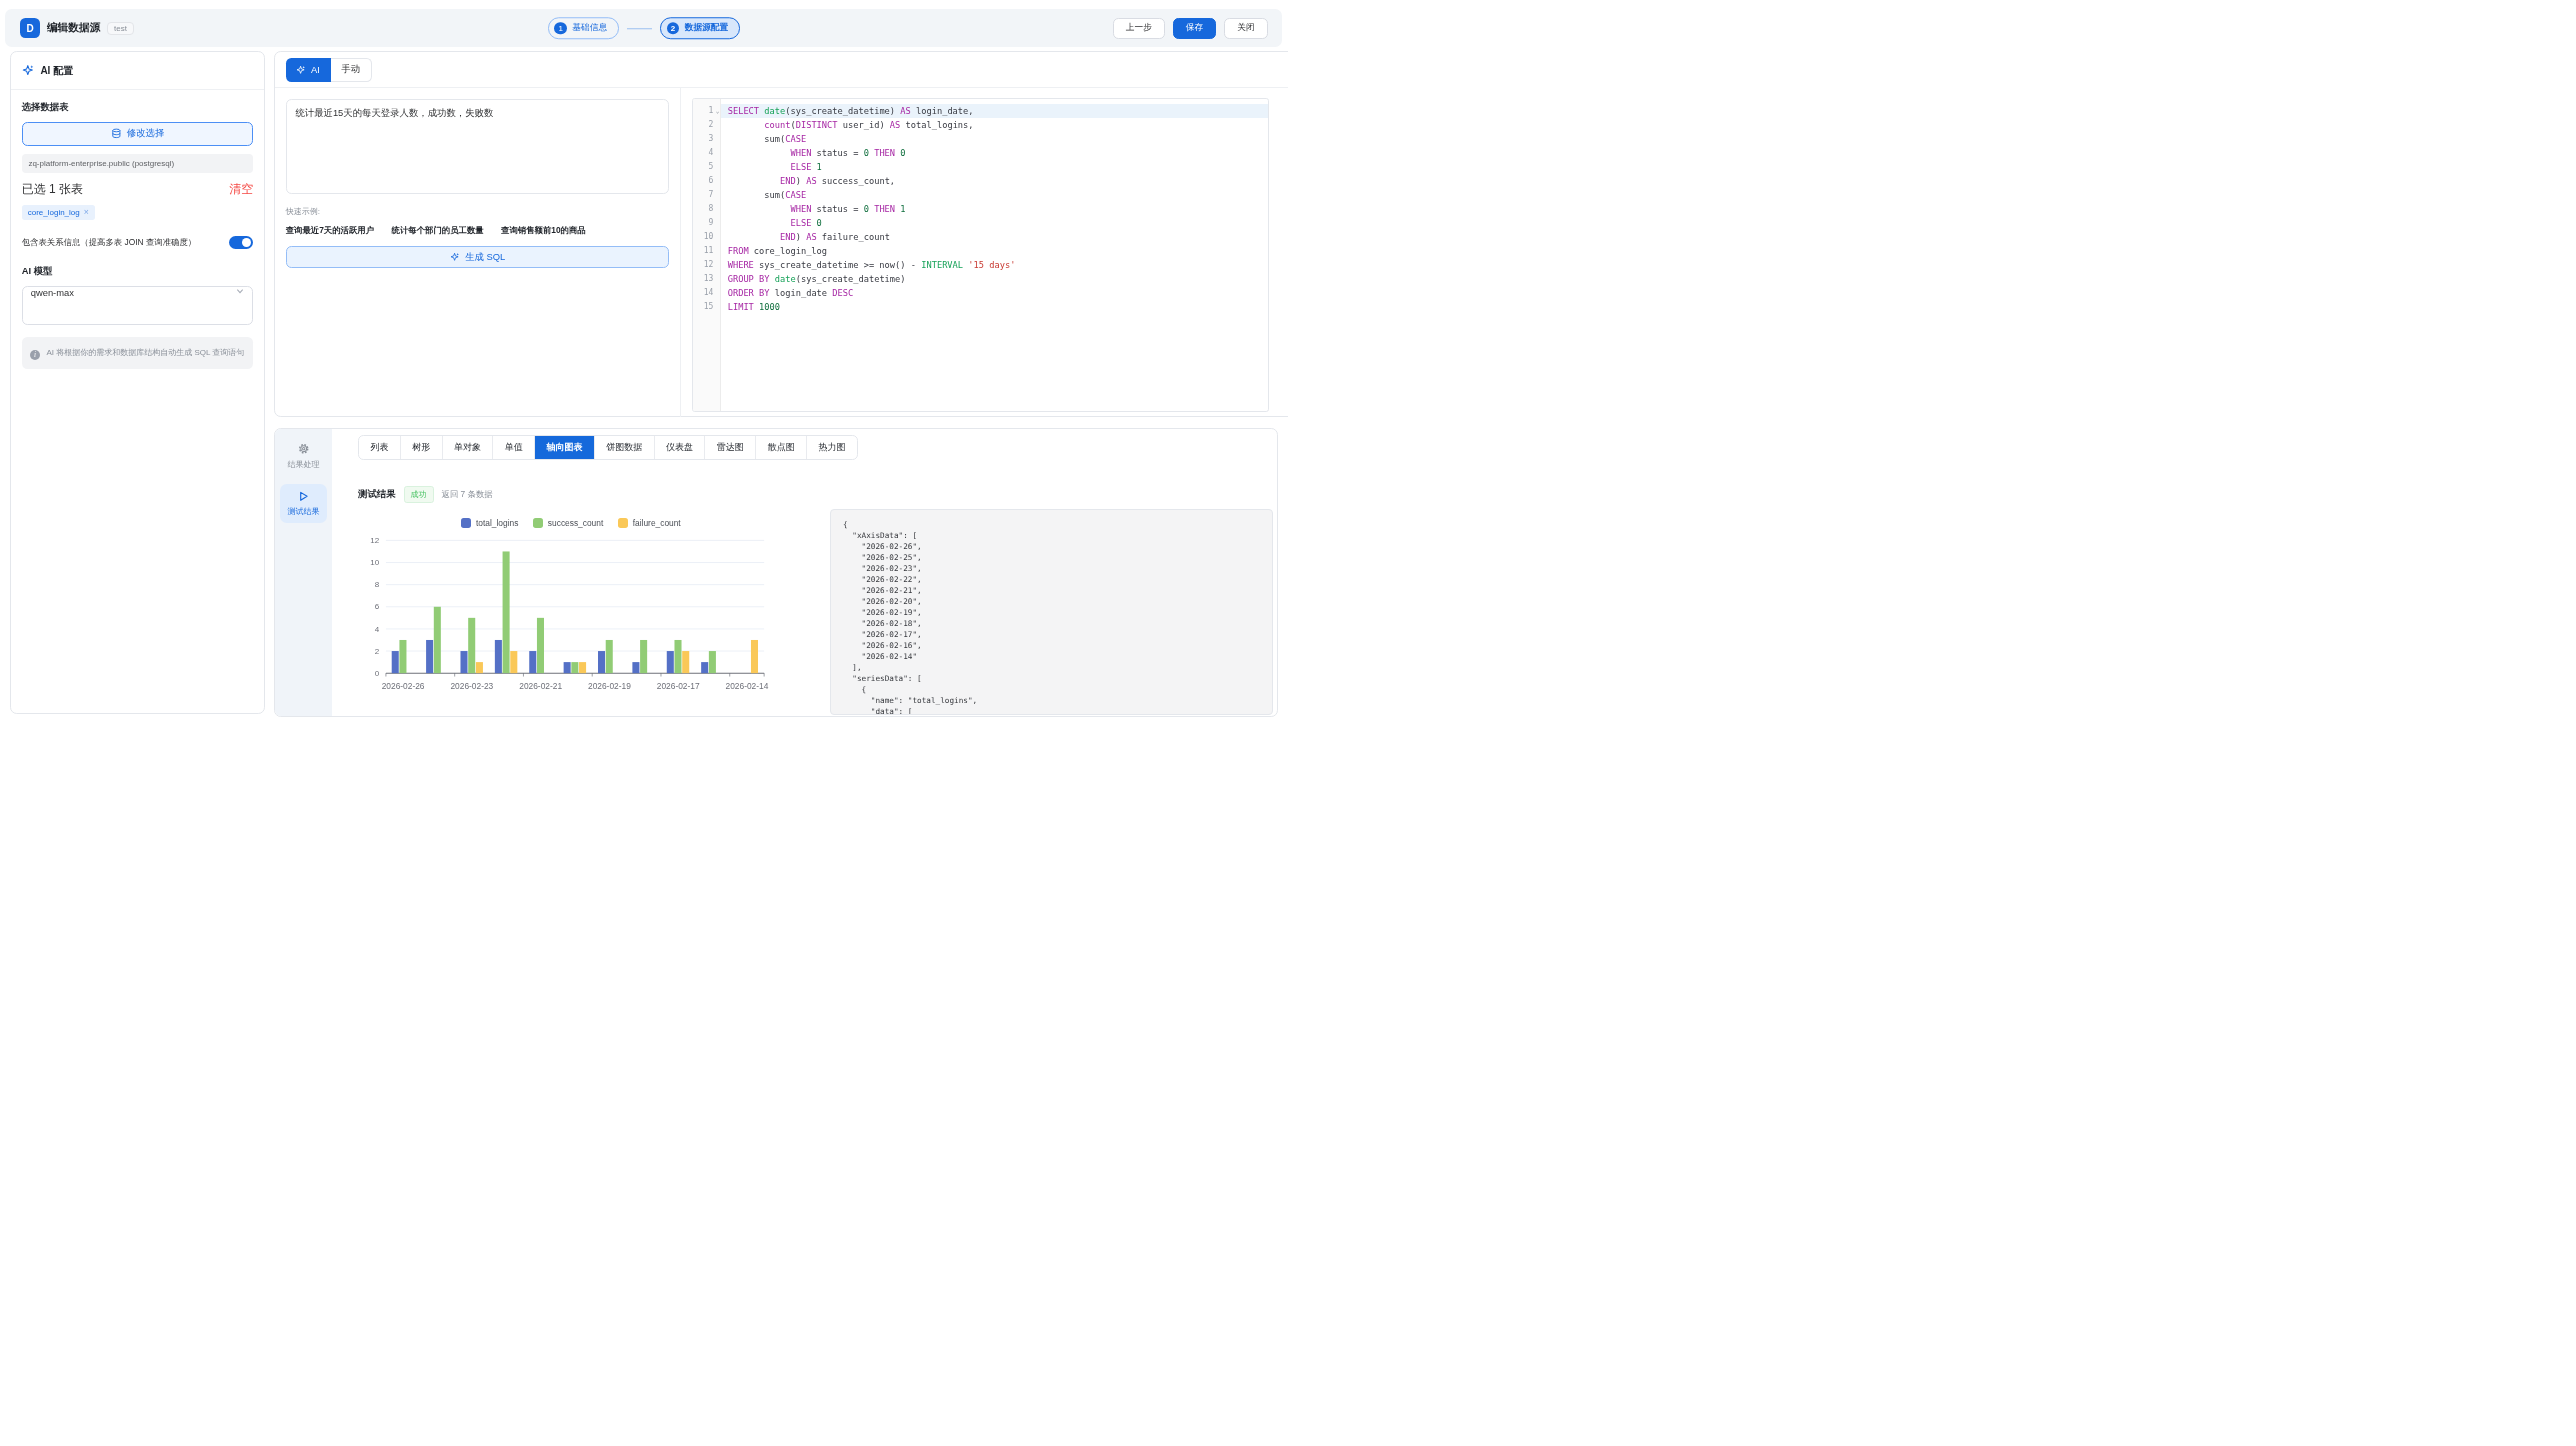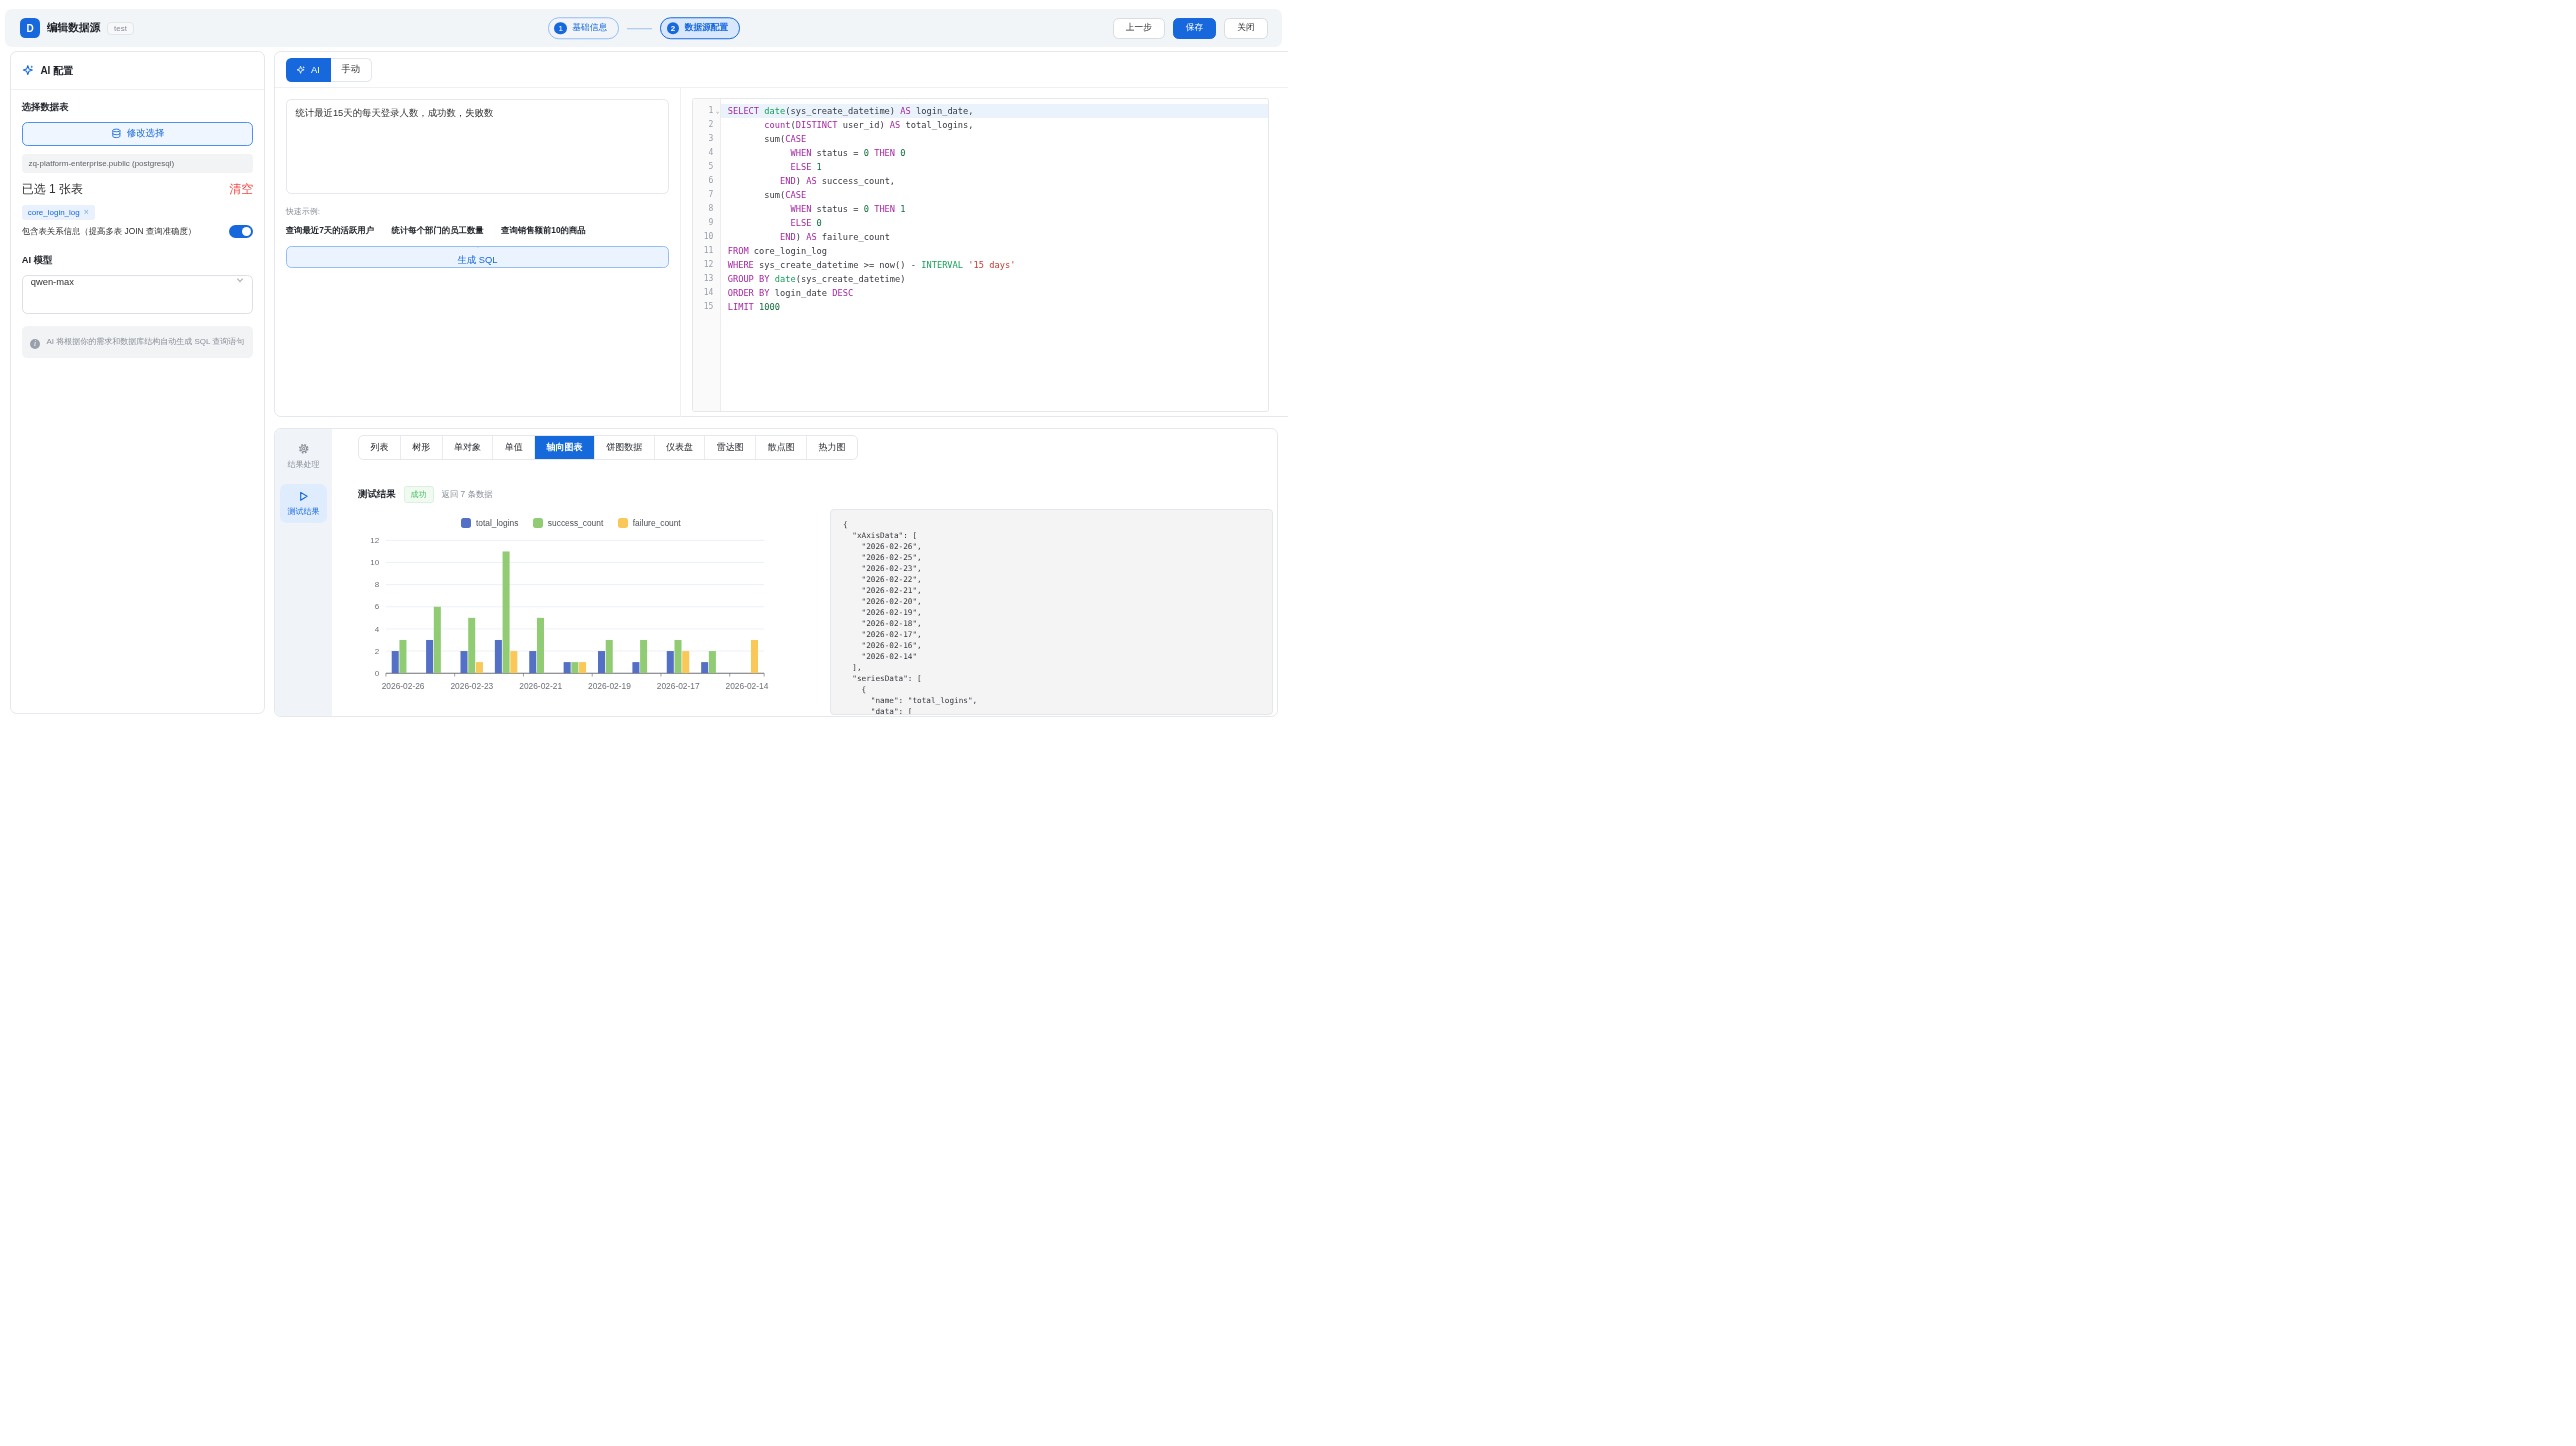--- a/index.html
+++ b/index.html
@@ -45,21 +45,21 @@
     color:#1668dc; border-radius:5.4px; font-size:9.4px; display:flex; align-items:center;
     justify-content:center; gap:5.4px; cursor:pointer; }
   .ds-box { margin-top:8px; background:#f2f3f5; border-radius:4px; padding:5.4px 6.7px;
     font-size:8px; color:#606266; }
   .sel-row { margin-top:8px; display:flex; align-items:center; justify-content:space-between;
     font-size:12px; color:#303133; }
   .clear-link { color:#f54a45; cursor:pointer; }
   .tag { display:inline-flex; align-items:center; gap:4px; margin-top:6.7px; background:#e8f1fd;
     color:#1668dc; font-size:8px; border-radius:2.7px; padding:2.7px 6px; }
   .tag .x { color:#7ba7e8; cursor:pointer; font-size:8.7px; line-height:1; }
-  .toggle-row { margin-top:5px; display:flex; align-items:center; justify-content:space-between; }
+  .toggle-row { margin-top:16px; display:flex; align-items:center; justify-content:space-between; }
   .toggle-label { font-size:8.4px; color:#303133; white-space:nowrap; }
   .toggle { width:24px; height:13.4px; border-radius:6.7px; background:#1668dc; position:relative;
     flex:0 0 auto; cursor:pointer; }
   .toggle .knob { position:absolute; right:2px; top:2px; width:9.4px; height:9.4px; border-radius:50%;
     background:#fff; }
   .model-label { margin-top:16px; font-size:9.4px; font-weight:700; }
   .select { margin-top:8px; height:39px; border:0.7px solid #dcdfe6; border-radius:5.4px;
     display:flex; align-items:flex-start; padding:0 8px; font-size:9.4px; color:#303133;
     justify-content:space-between; cursor:pointer; }
   .hint-box { margin-top:12px; background:#f2f3f5; border-radius:5.4px; padding:8.7px 8px;
@@ -85,21 +85,21 @@
   .prompt-col { position:absolute; left:0; top:0; width:406px; height:329px;
     border-right:0.7px solid #eef0f3; padding:10.7px; }
   .prompt-box { width:100%; height:95px; border:0.7px solid #e4e7ec; border-radius:5.4px;
     padding:7.4px 8.7px; font-size:9.4px; color:#303133; resize:none; outline:none;
     font-family:"Liberation Sans","DejaVu Sans",sans-serif; }
   .quick-label { margin-top:10px; font-size:8px; color:#8a9099; }
   .quick-row { margin-top:8px; display:flex; gap:17.4px; }
   .quick-link { font-size:8.4px; font-weight:700; color:#1f2329; cursor:pointer; }
   .gen-btn { margin-top:10.7px; width:100%; height:21.5px; background:#eaf3fe; border:0.7px solid #94bdf7;
     border-radius:5.4px; display:flex; align-items:center; justify-content:center; gap:5.4px;
-    color:#1668dc; font-size:9.4px; cursor:pointer;flex-direction:column; }
+    color:#1668dc; font-size:9.4px; cursor:pointer; }
   .idea-box { margin-top:10.7px; background:#f5f6f7; border-radius:5.4px; padding:8.7px 9.4px; }
   .idea-title { font-size:8.7px; font-weight:700; color:#303133; }
   .idea-text { margin-top:5.4px; font-size:8px; color:#5f6572; line-height:1.75; }
 
   
   .editor { position:absolute; left:417px; top:10px; width:577px; height:314px;
     border:0.7px solid #e4e7ec; border-radius:2.7px; overflow:hidden; display:flex;
     font-family:"DejaVu Sans Mono",monospace; font-size:8.7px; }
   .gutter { width:28px; background:#fafafa; border-right:0.7px solid #ececec; padding-top:4.7px;
     color:#9aa0aa; text-align:right; }

